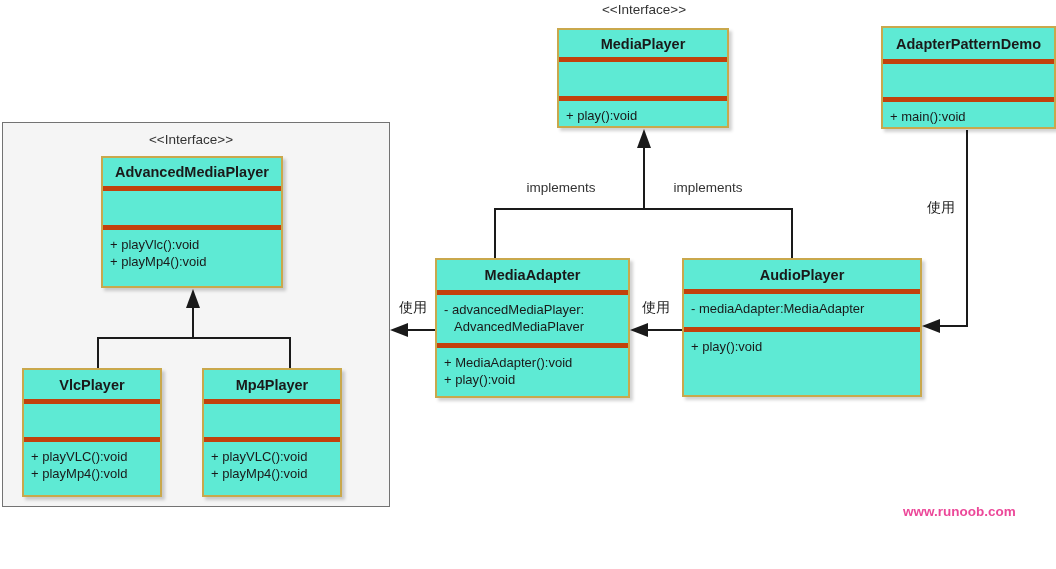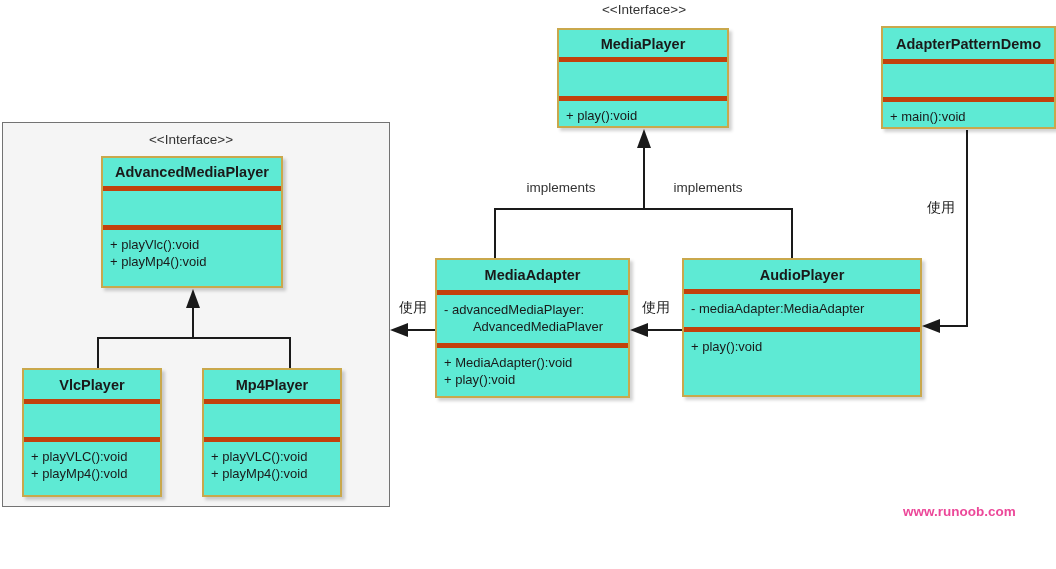--- a/index.html
+++ b/index.html
@@ -25,21 +25,21 @@
     z-index:2;
   }
   .uml-title{
     display:flex;align-items:center;justify-content:center;
     font-weight:bold;font-size:14.5px;box-sizing:border-box;
   }
   .uml-attrs,.uml-methods{
     border-top:5px solid #c2410c;box-sizing:border-box;
     font-size:13px;line-height:17px;padding:6px 6px 0 7px;
   }
-  .uml-attrs .indent{padding-left:10px;text-align:center;}
+  .uml-attrs .indent{padding-left:10px;}
 
   
   .lbl{
     position:absolute;font-size:13.5px;color:#333;white-space:nowrap;z-index:3;
   }
   .lbl-center{transform:translateX(-50%);}
   .cjk{font-size:14px;color:#1a1a1a;}
 
   .stereotype{
     position:absolute;font-size:13.5px;color:#333;white-space:nowrap;

